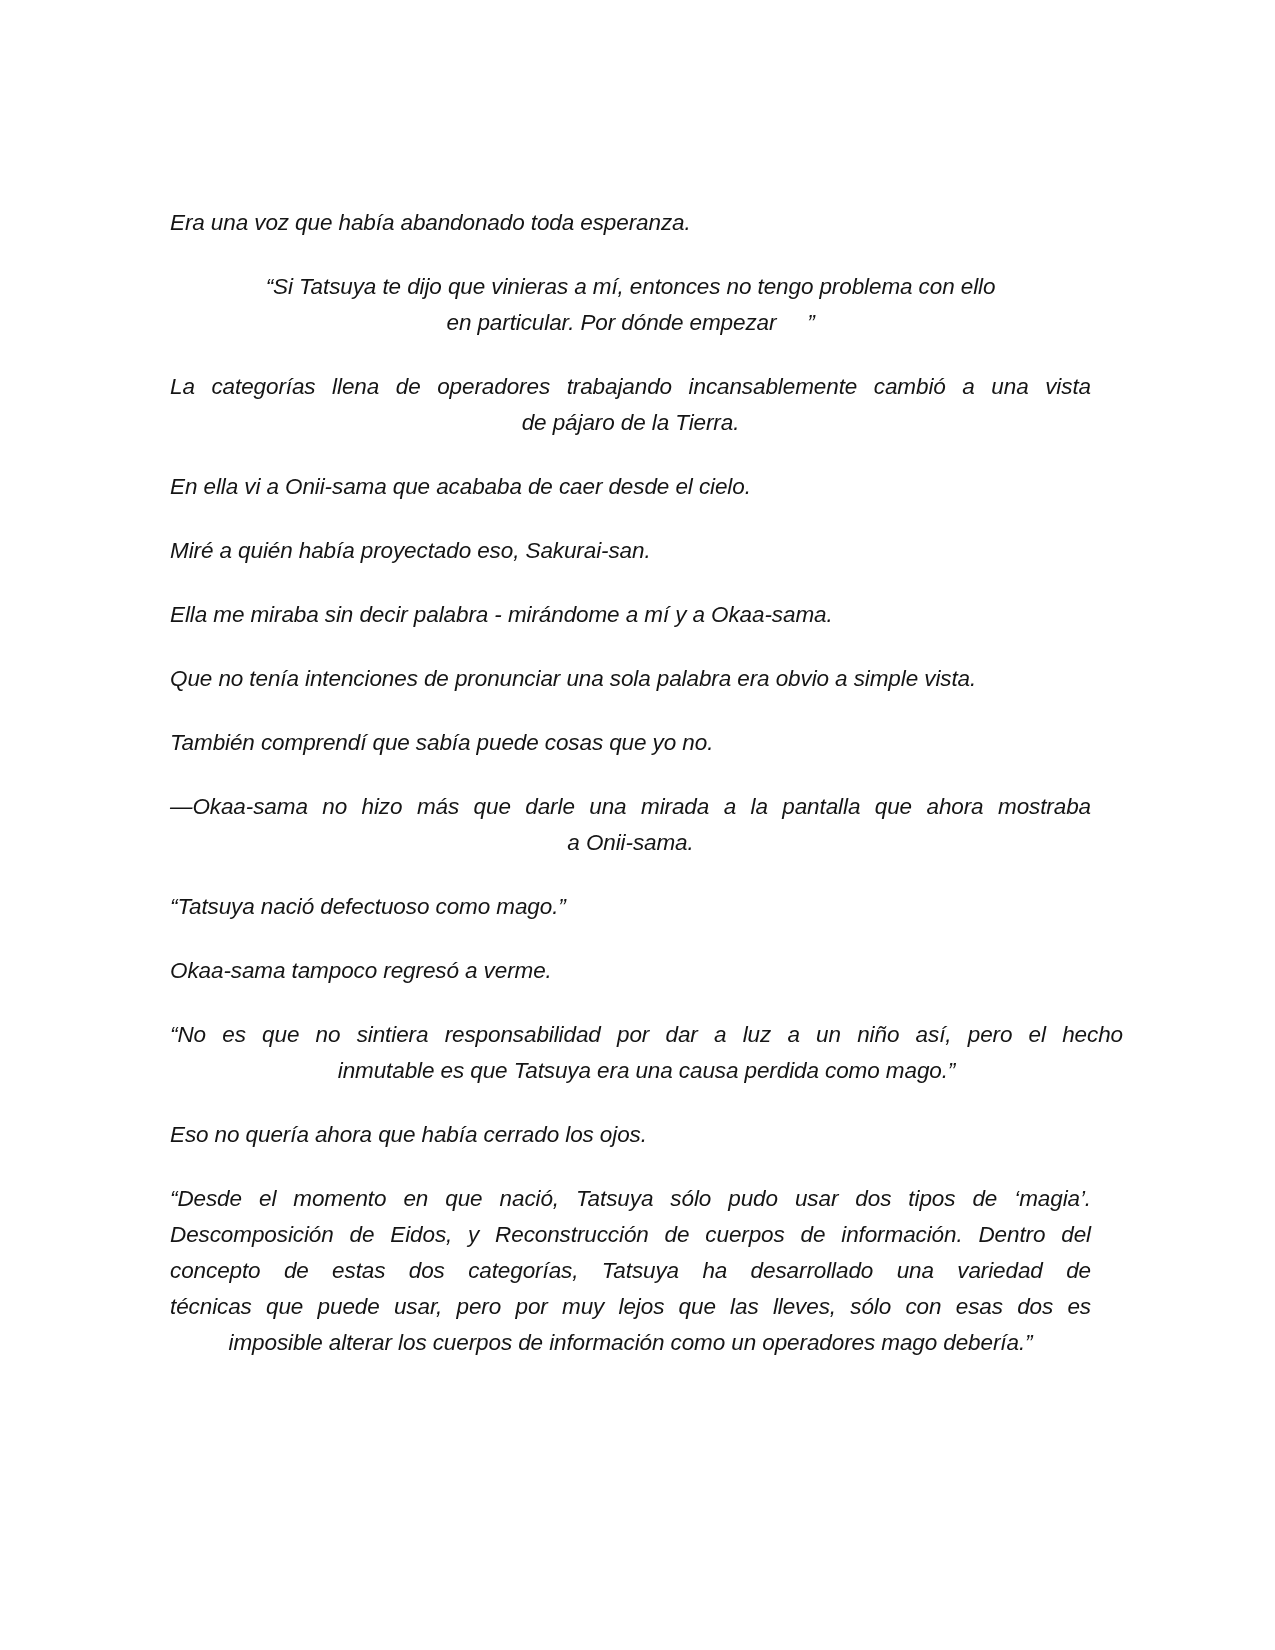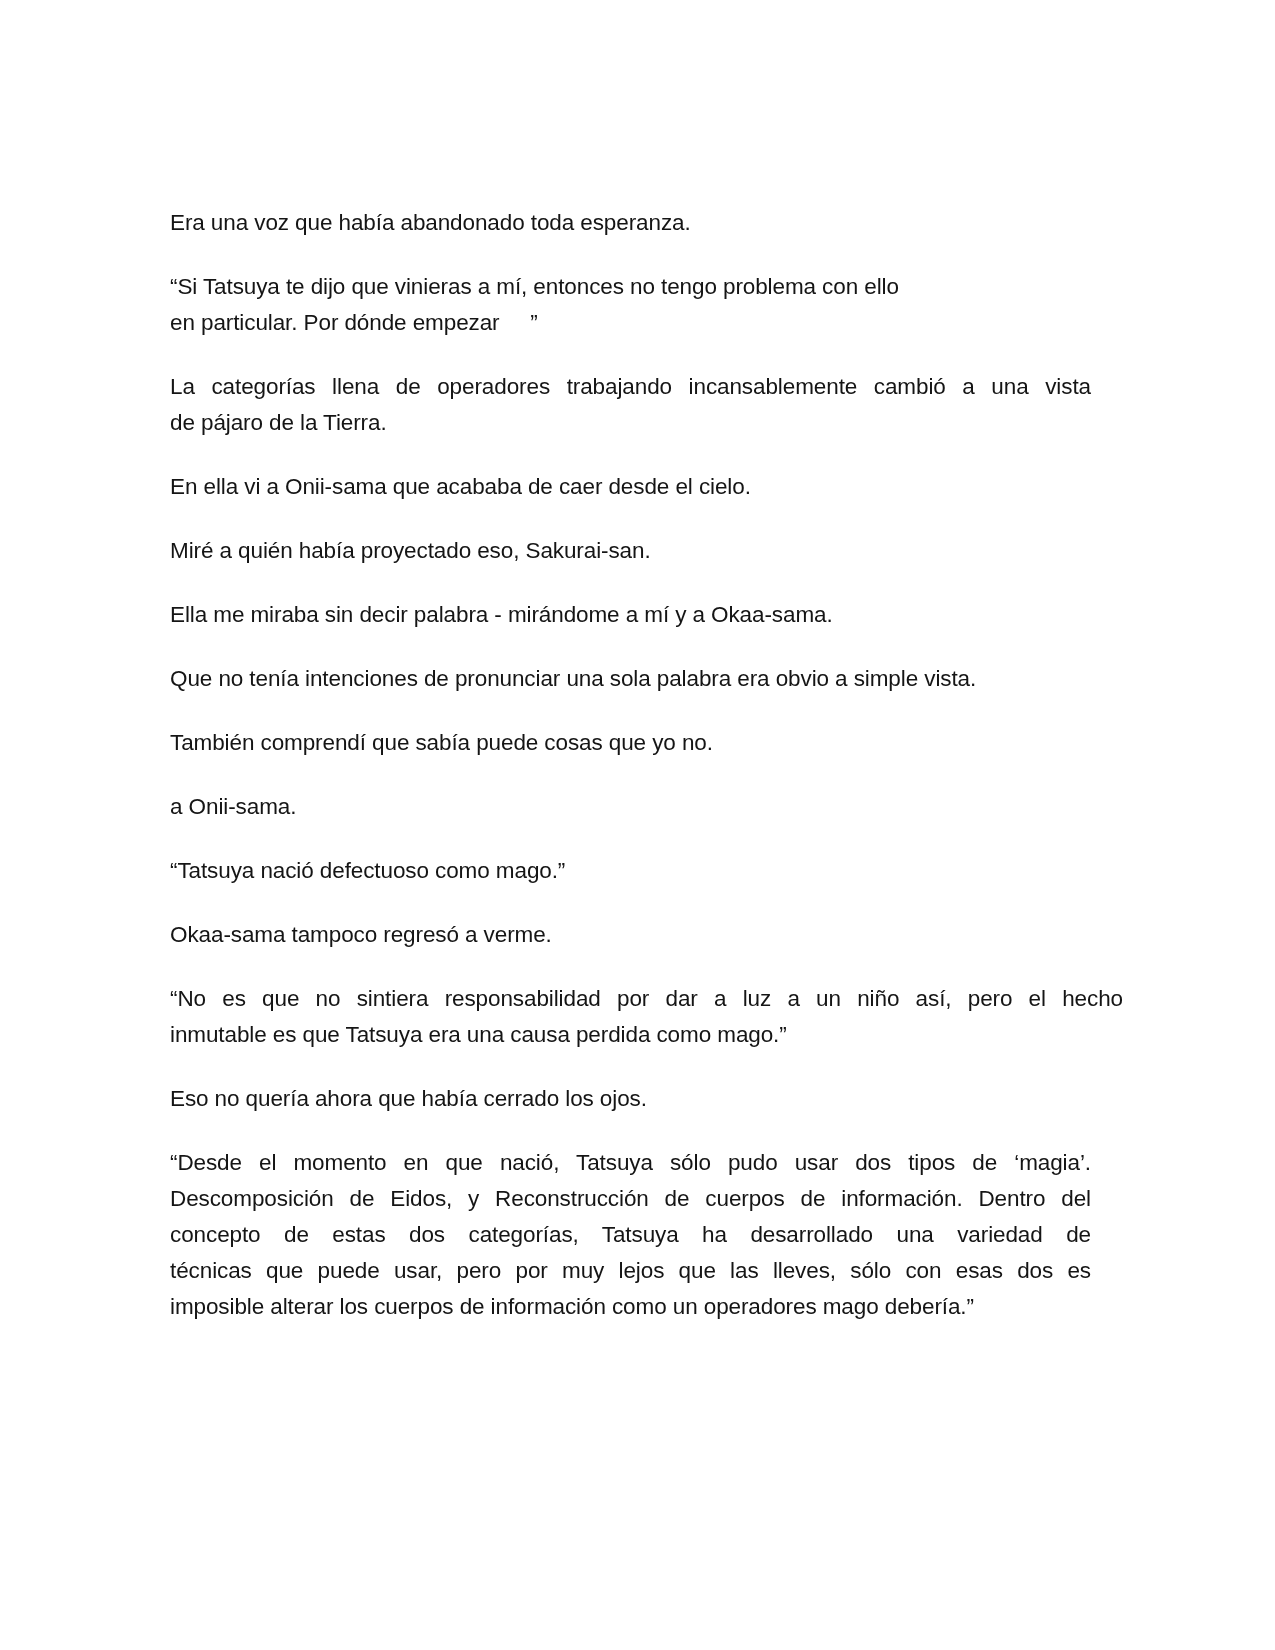--- a/index.html
+++ b/index.html
@@ -3,37 +3,38 @@
 <meta charset="utf-8">
 <style>
   html,body{margin:0;padding:0;}
   body{width:1275px;height:1650px;background:#e9e9e9;}
   .page{
     position:relative;
     width:1275px;height:1650px;
     background:#ffffff;
     overflow:hidden;
     font-family:"Liberation Sans", sans-serif;
+    font-style:italic;
   }
   .content{
     position:absolute;
     left:170px;
     top:205px;
     width:921px;
     color:#151515;
     font-size:22.5px;
     line-height:36px;
     letter-spacing:-0.1px;
   }
   p.para{margin:0 0 28px 0;padding:0;}
   p.para.wide{width:953px;}
   
   .jline{display:block;text-align:justify;text-align-last:justify;}
   
-  .bline{display:block;text-align:left;}
+  .bline{display:block;text-align:center;}
 </style>
 </head>
 <body>
 
 <div class="page">
   <div class="content">
 
     <p class="para">Era una voz que había abandonado toda esperanza.</p>
 
     <p class="para">
@@ -51,20 +52,21 @@
 
     <p class="para">Miré a quién había proyectado eso, Sakurai-san.</p>
 
     <p class="para">Ella me miraba sin decir palabra - mirándome a mí y a Okaa-sama.</p>
 
     <p class="para">Que no tenía intenciones de pronunciar una sola palabra era obvio a simple vista.</p>
 
     <p class="para">También comprendí que sabía puede cosas que yo no.</p>
 
     <p class="para">
+      <span class="jline">—Okaa-sama no hizo más que darle una mirada a la pantalla que ahora mostraba</span>
       <span class="bline">a Onii-sama.</span>
     </p>
 
     <p class="para">“Tatsuya nació defectuoso como mago.”</p>
 
     <p class="para">Okaa-sama tampoco regresó a verme.</p>
 
     <p class="para wide">
       <span class="jline">“No es que no sintiera responsabilidad por dar a luz a un niño así, pero el hecho</span>
       <span class="bline">inmutable es que Tatsuya era una causa perdida como mago.”</span>

